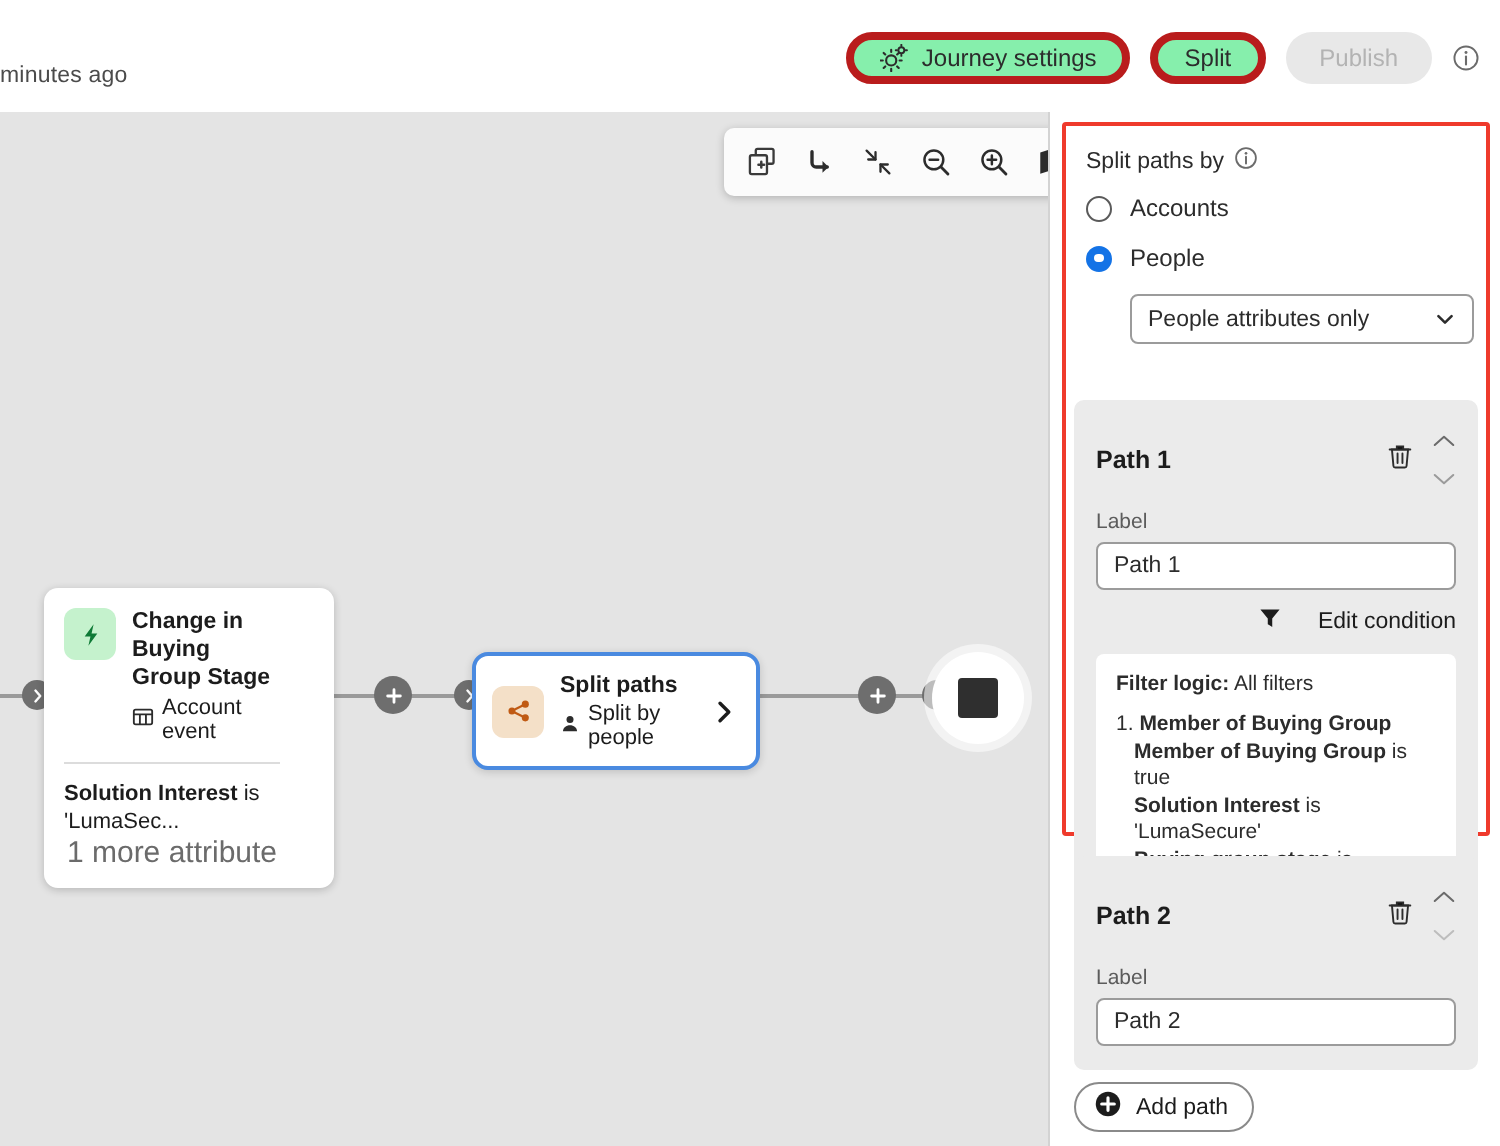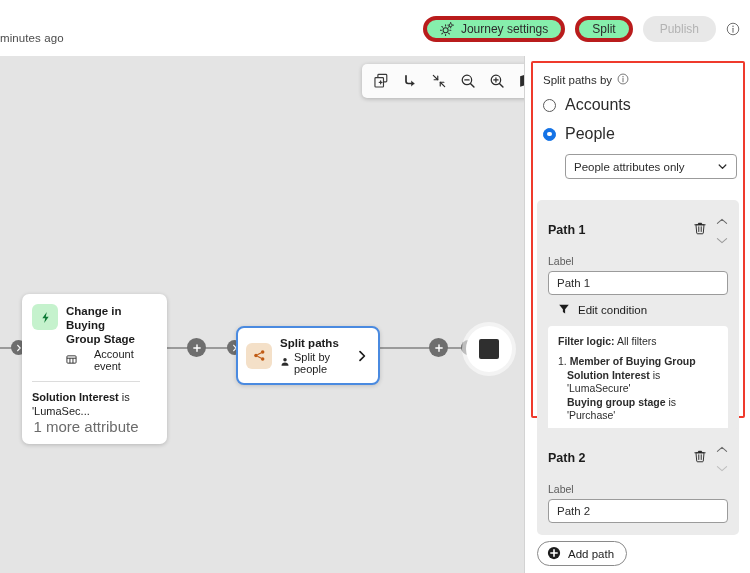--- a/index.html
+++ b/index.html
@@ -84,21 +84,21 @@
   }
   .ev-top{display:flex;gap:8px;align-items:flex-start;}
   .ev-icon{
     width:26px;height:26px;border-radius:6px;background:#c5f2cd;
     flex:0 0 26px;display:flex;align-items:center;justify-content:center;
   }
   .ev-title{
     font-size:11.5px;font-weight:bold;color:#1c1c1c;line-height:14px;
     margin-bottom:2px;
   }
-  .ev-sub{display:flex;align-items:center;gap:17px;font-size:11px;color:#1c1c1c;}
+  .ev-sub{display:flex;align-items:center;gap:4px;font-size:11px;color:#1c1c1c;}
   .ev-divider{height:1px;background:#dcdcdc;margin:9px 0 8px 0;}
   .ev-attr{font-size:11px;color:#1c1c1c;line-height:14px;}
   .ev-attr b{font-weight:bold;}
   .ev-more{font-size:15px;color:#6b6b6b;margin-top:0;text-align:center;}
 
   
   .node-split-shadow2{
     position:absolute;left:244px;top:370px;width:128px;height:8px;
     background:#fafafa;border-radius:0 0 7px 7px;
     box-shadow:0 1px 3px rgba(0,0,0,.18);
@@ -157,21 +157,21 @@
     font-size:11.5px;color:#2c2c2c;margin-bottom:9px;
   }
   .radio-row{display:flex;align-items:center;gap:9px;margin-bottom:11px;cursor:pointer;}
   .radio{
     width:13px;height:13px;border-radius:50%;border:1.6px solid #5a5a5a;
     box-sizing:border-box;flex:0 0 13px;background:#fff;
     display:flex;align-items:center;justify-content:center;
   }
   .radio.on{border-color:#1473e6;background:#1473e6;}
   .radio.on::after{content:"";width:4.5px;height:4.5px;border-radius:50%;background:#fff;}
-  .radio-label{font-size:16px;color:#2c2c2c;}
+  .radio-label{font-size:12px;color:#2c2c2c;}
 
   .sub-field{margin-left:22px;}
   .field-label{font-size:10.5px;color:#5c5c5c;margin-bottom:4px;}
   .select{
     height:25px;border:1px solid #9b9b9b;border-radius:4px;background:#fff;
     display:flex;align-items:center;padding:0 8px;box-sizing:border-box;
     font-size:11.5px;color:#2c2c2c;cursor:pointer;width:172px;
   }
   .select .caret{margin-left:auto;display:flex;}
 
@@ -186,22 +186,22 @@
   .pc-actions{margin-left:auto;display:flex;align-items:center;gap:9px;}
   .icon-btn{display:flex;align-items:center;justify-content:center;cursor:pointer;background:none;border:none;padding:0;}
   .updown{display:flex;flex-direction:column;align-items:center;gap:1px;}
   .pc-sublabel{font-size:10.5px;color:#5c5c5c;margin:7px 0 4px 0;}
   .text-input{
     height:24px;border:1px solid #9b9b9b;border-radius:4px;background:#fff;
     display:flex;align-items:center;padding:0 8px;box-sizing:border-box;
     font-size:11.5px;color:#2c2c2c;width:100%;cursor:text;
   }
   .cond-btn{
-    display:flex;align-items:center;gap:8px;margin:8px 0 0 10px;
-    font-size:11.5px;color:#1c1c1c;cursor:pointer;
+    display:flex;align-items:center;gap:18px;margin:8px 0 0 10px;
+    font-size:11.5px;color:#1c1c1c;cursor:pointer;justify-content:flex-end;
   }
   .cond-box{
     margin-top:9px;background:#ffffff;border-radius:4px;
     padding:9px 10px 11px 10px;box-sizing:border-box;
   }
   .cb-title{font-size:11.5px;font-weight:bold;color:#1c1c1c;margin-bottom:6px;}
   .cb-logic{font-size:10.5px;color:#2c2c2c;margin-bottom:8px;}
   .cb-logic b{font-weight:bold;}
   .cb-item{font-size:10.5px;color:#2c2c2c;line-height:13.5px;}
   .cb-item .num{font-weight:normal;}
@@ -490,20 +490,23 @@
         <div class="cond-box">
           <div class="cb-logic">
             <b>Filter logic:</b>
             <span>All filters</span>
           </div>
           <div class="cb-item">
             <span class="num">1.</span>
             <b>Member of Buying Group</b>
           </div>
           <div class="cb-sub">
+            <b>Member of Buying Group</b><span> is true</span>
+          </div>
+          <div class="cb-sub">
             <b>Solution Interest</b><span> is 'LumaSecure'</span>
           </div>
           <div class="cb-sub">
             <b>Buying group stage</b><span> is 'Purchase'</span>
           </div>
         </div>
       </div>
 
       <div class="path-card" style="top:372px;">
         <div class="pc-head">

